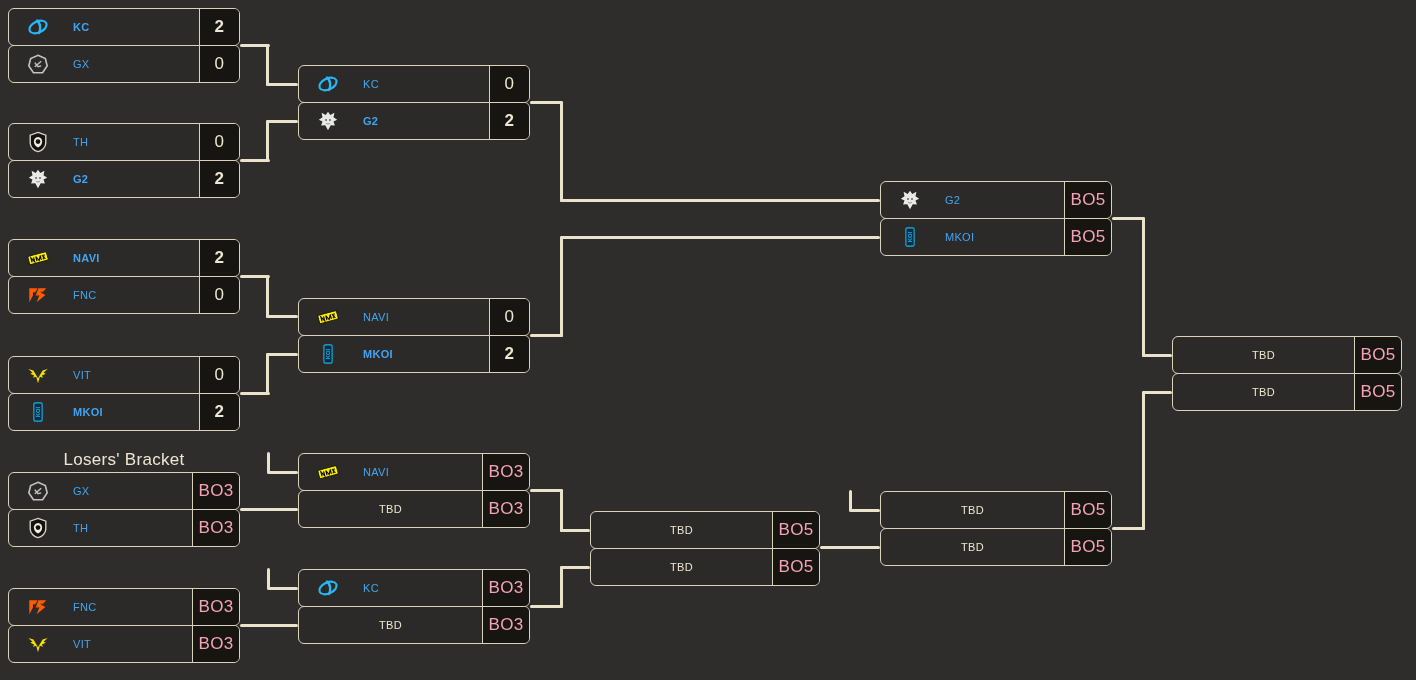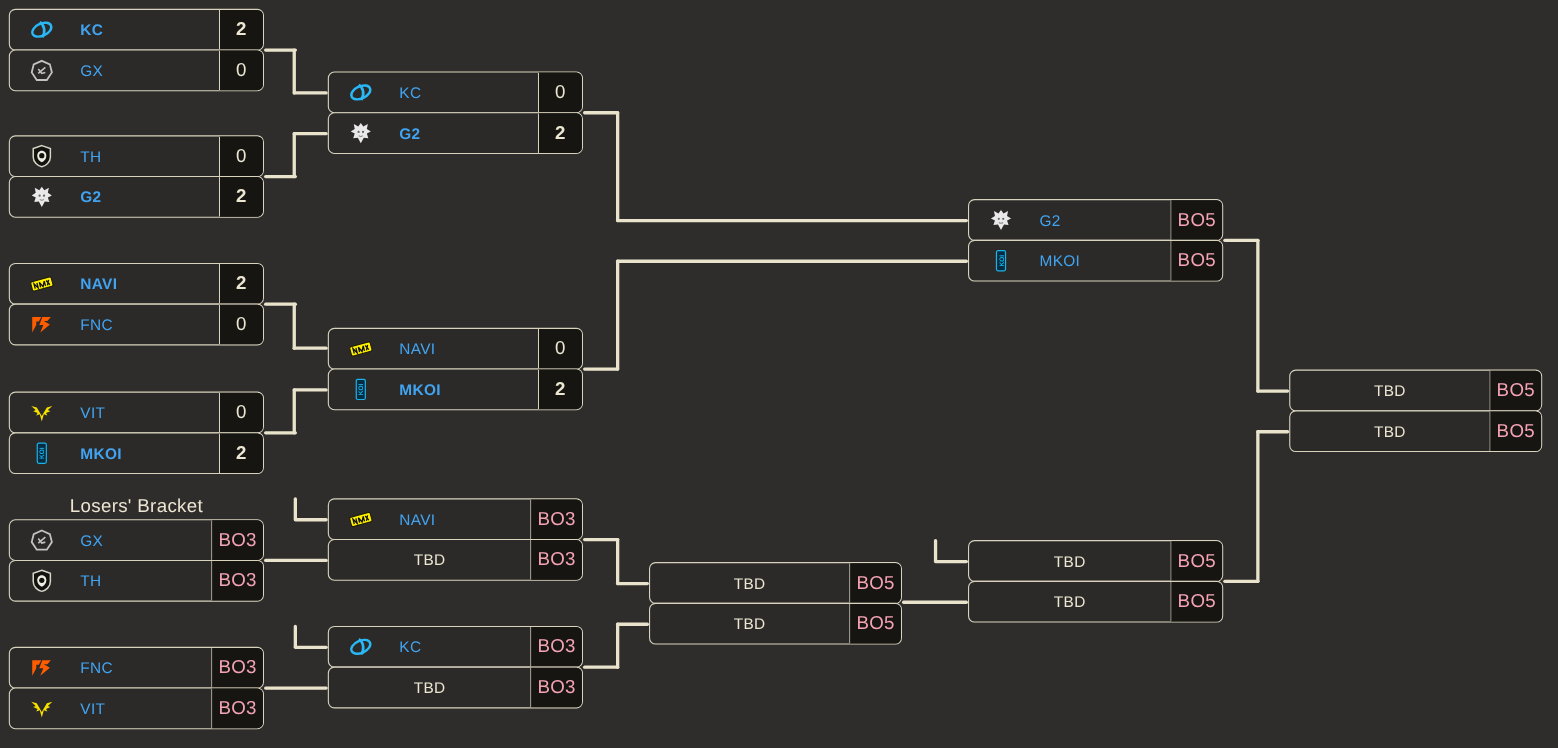--- a/index.html
+++ b/index.html
@@ -11,21 +11,21 @@
   .match{position:absolute;}
   .row{
     position:relative;height:38px;box-sizing:border-box;
     border:1px solid #d9d3be;border-radius:6px;
     background:#2b2a28;display:flex;align-items:center;
   }
   .row + .row{margin-top:-1px;}
   .row .main{flex:1;display:flex;align-items:center;height:100%;padding-left:18px;overflow:hidden;}
   .row .icon{width:22px;height:22px;display:inline-flex;align-items:center;justify-content:center;flex:0 0 22px;}
   .row .icon svg{width:22px;height:22px;display:block;}
-  .row .tname{margin-left:24px;font-size:14px;color:#41a4f2;letter-spacing:.3px;white-space:nowrap;}
+  .row .tname{margin-left:24px;font-size:11px;color:#41a4f2;letter-spacing:.3px;white-space:nowrap;}
   .row.tbd .main{padding-left:0;}
   .row.tbd .tname{margin-left:0;flex:1;text-align:center;color:#ece6d2;}
   .row .score{
     height:100%;box-sizing:border-box;border-left:1px solid #d9d3be;
     background:#161511;color:#ece6d2;font-size:17px;
     display:flex;align-items:center;justify-content:center;
     border-radius:0 5px 5px 0;letter-spacing:.3px;
   }
   .row.winner .tname,.row.winner .score{font-weight:bold;}
   .row .score.pink{color:#f5a3b4;}

